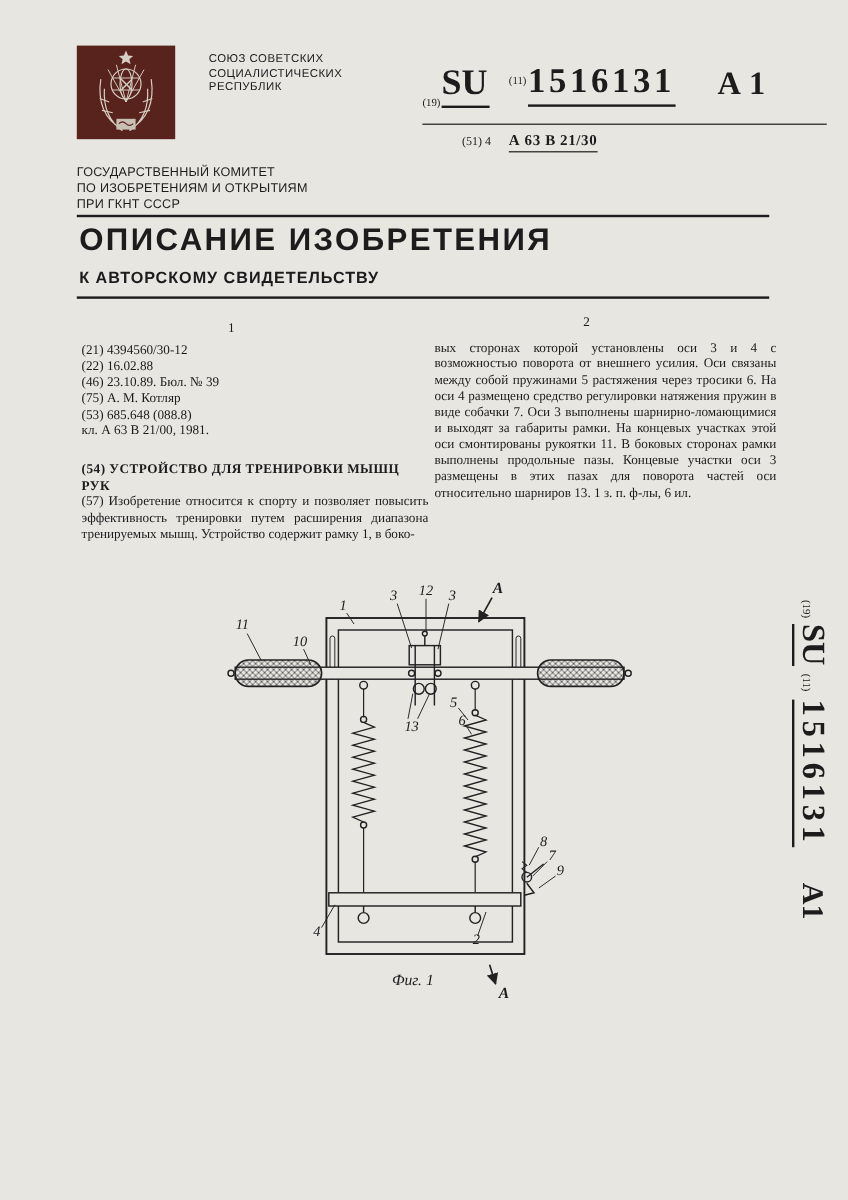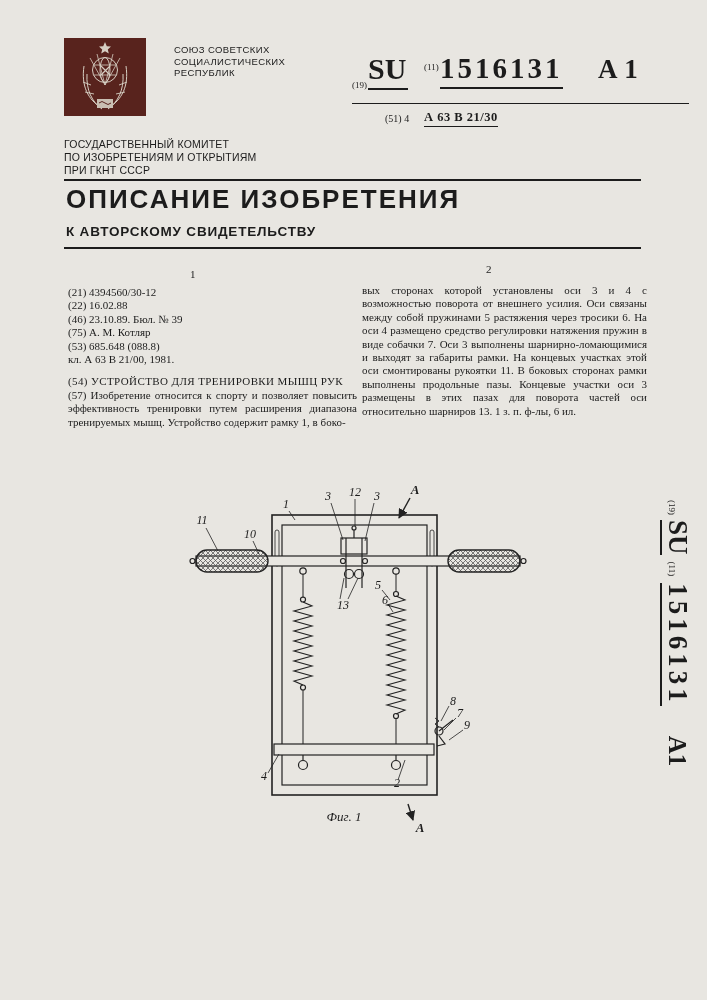--- a/index.html
+++ b/index.html
@@ -29,21 +29,21 @@
   .rule1{left:64px;top:179px;width:577px;border-top:2px solid #1c1c1c;}
   .big-title{left:66px;top:186px;font:bold 26px/1 "Liberation Sans",sans-serif;letter-spacing:2px;}
   .sub-title{left:66px;top:225px;font:bold 13.5px/1 "Liberation Sans",sans-serif;letter-spacing:.8px;}
   .rule2{left:64px;top:247px;width:577px;border-top:2px solid #1c1c1c;}
 
   .colmark1{left:190px;top:268px;font-size:11px;}
   .colmark2{left:486px;top:263px;font-size:11px;}
 
   .leftcol{left:68px;top:286px;width:289px;font:11px/13.4px "Liberation Serif",serif;}
   .leftcol .bib{white-space:nowrap;}
-  .inv-title{font-weight:normal;letter-spacing:.4px;margin-top:9px;}
+  .inv-title{font-weight:bold;letter-spacing:.4px;margin-top:19px;}
   .just{text-align:justify;}
   .rightcol{left:362px;top:284px;width:285px;font:11px/13.4px "Liberation Serif",serif;text-align:justify;}
 
   .figure-wrap{left:158px;top:468px;width:400px;height:372px;}
   .figure-wrap svg{display:block;width:100%;height:100%;}
   .cl{font:italic 12px "Liberation Serif",serif;fill:#1c1c1c;}
   .cap{font:italic 13px "Liberation Serif",serif;fill:#1c1c1c;}
   .sec{font:bold italic 13px "Liberation Serif",serif;fill:#1c1c1c;}
 
   

